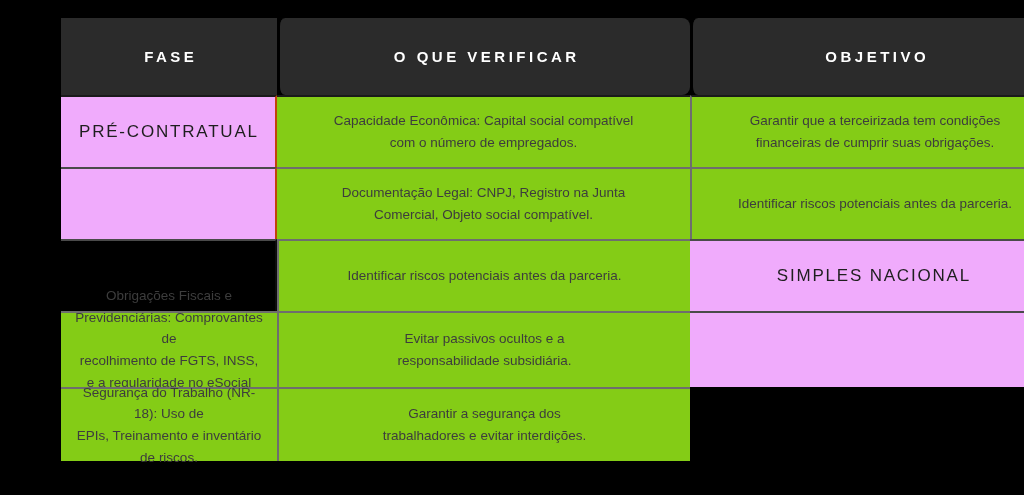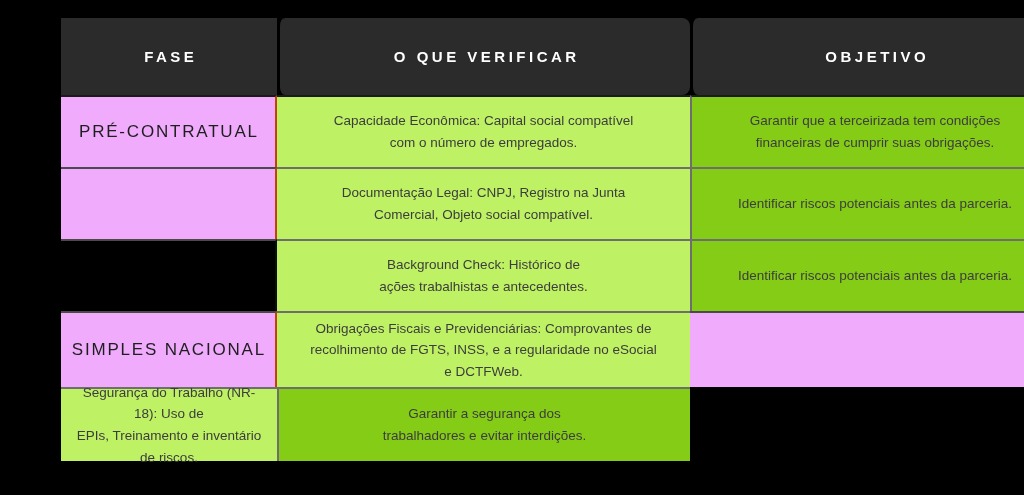--- a/index.html
+++ b/index.html
@@ -48,21 +48,21 @@
     letter-spacing: 1.8px;
     text-indent: 1.8px;
     border-right: 2px solid #c2410c;
   }
   .fase.empty-black {
     background: #000000;
     border-right: 2px solid #0d0d0d;
   }
   
   .ver {
-    background: #bef264;
+    background: #84cc16;
     color: #3d3d3d;
     font-size: 13.5px;
     line-height: 1.6;
     white-space: pre-line;
     padding: 4px 14px;
   }
   
   .obj {
     background: #84cc16;
     color: #3d3d3d;
@@ -92,28 +92,28 @@
 com o número de empregados.</div>
     <div class="cell obj bt-dark">Garantir que a terceirizada tem condições
 financeiras de cumprir suas obrigações.</div>
 
     <div class="cell fase bt-col1"></div>
     <div class="cell ver bt-gray">Documentação Legal: CNPJ, Registro na Junta
 Comercial, Objeto social compatível.</div>
     <div class="cell obj bt-gray">Identificar riscos potenciais antes da parceria.</div>
 
     <div class="cell fase empty-black bt-col1"></div>
-    <div class="cell ver bt-gray">Background Check: Histórico de
-ações trabalhistas e antecedentes.</div>
     <div class="cell obj bt-gray">Identificar riscos potenciais antes da parceria.</div>
 
     <div class="cell fase bt-col1">SIMPLES NACIONAL</div>
     <div class="cell ver bt-gray">Obrigações Fiscais e Previdenciárias: Comprovantes de
 recolhimento de FGTS, INSS, e a regularidade no eSocial
 e DCTFWeb.</div>
+    <div class="cell obj bt-gray">Evitar passivos ocultos e a
+responsabilidade subsidiária.</div>
 
     <div class="cell fase bt-col1"></div>
     <div class="cell ver bt-gray">Segurança do Trabalho (NR-18): Uso de
 EPIs, Treinamento e inventário de riscos.</div>
     <div class="cell obj bt-gray">Garantir a segurança dos
 trabalhadores e evitar interdições.</div>
 
   </div>
 </div>
 

